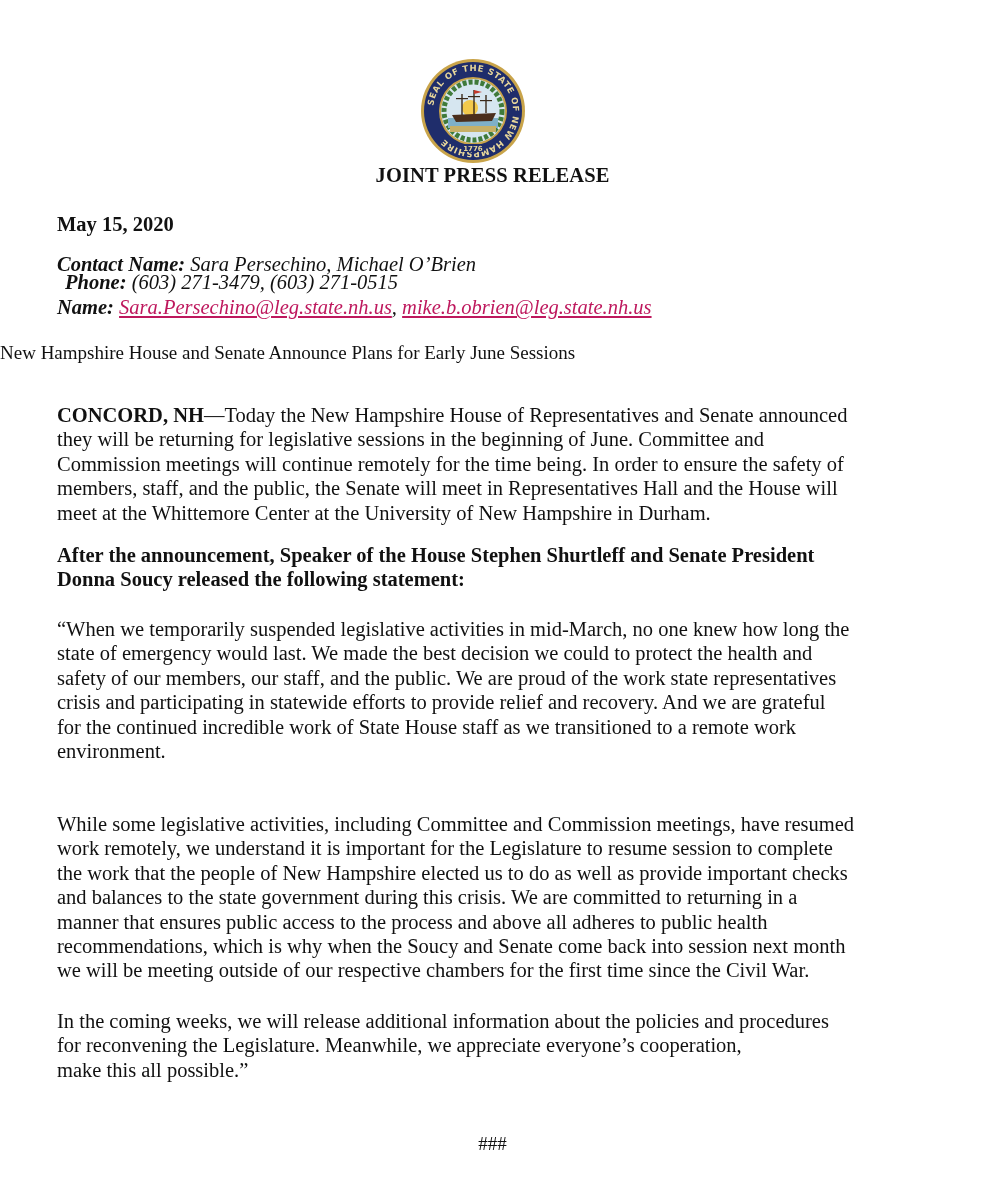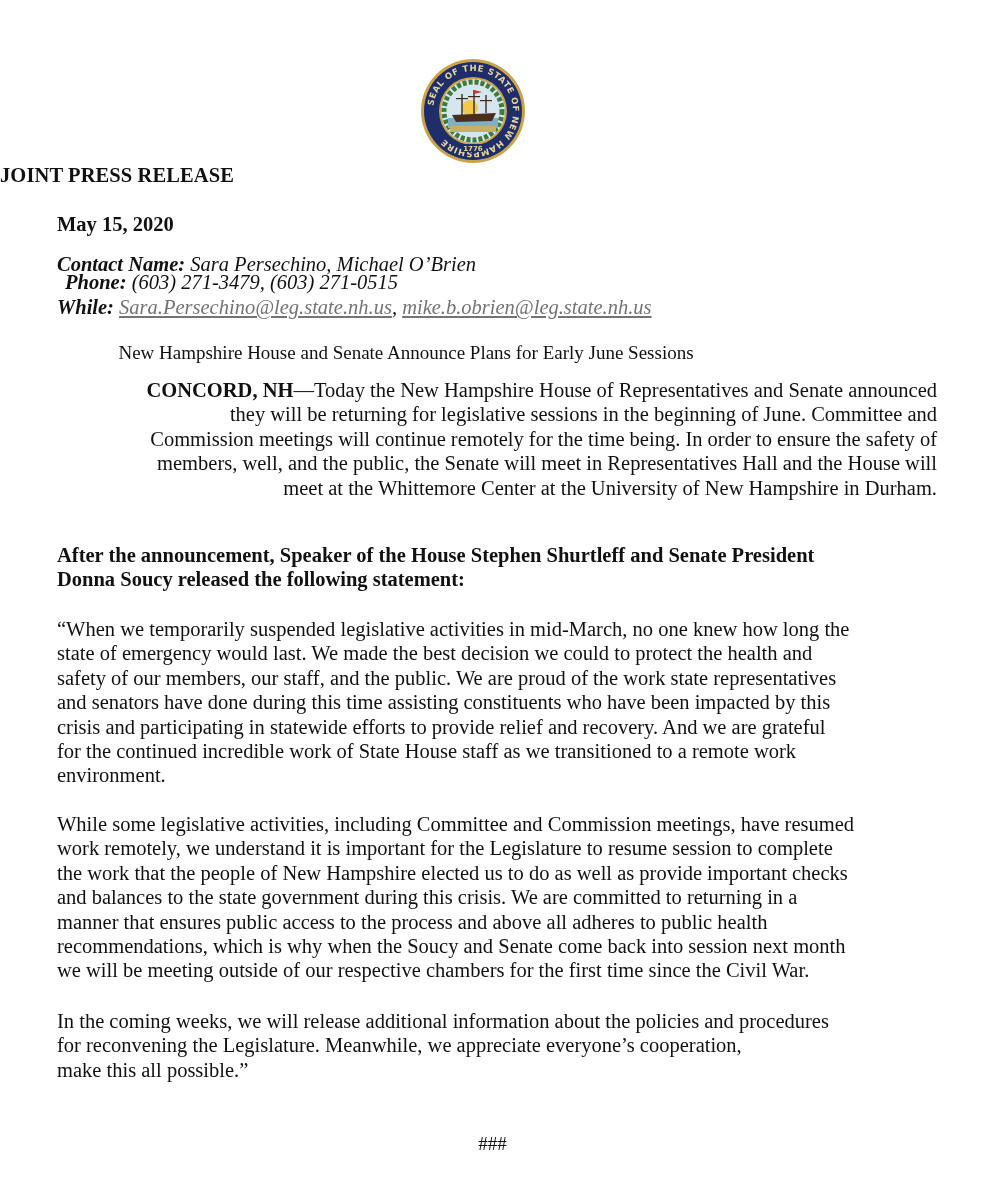--- a/index.html
+++ b/index.html
@@ -3,29 +3,29 @@
 <meta charset="utf-8">
 <style>
   html, body { margin: 0; padding: 0; background: #ffffff; }
   body {
     width: 985px; height: 1200px; position: relative; overflow: hidden;
     font-family: "Liberation Serif", "DejaVu Serif", serif;
     color: #111111;
   }
   .seal { position: absolute; left: 420px; top: 58px; width: 106px; height: 106px; }
   .title {
-    position: absolute; left: 0; width: 985px; top: 164px; 
+    position: absolute; left: 0; width: 985px; top: 164px; text-align: center;
     font-weight: bold; font-size: 20.5px; letter-spacing: 0.1px;
   }
   .line { position: absolute; left: 57px; white-space: nowrap; font-size: 20.5px; line-height: 24px; }
   .b { font-weight: bold; }
   .i { font-style: italic; }
-  a.email { color: #737373; text-decoration: underline; }
+  a.email { color: #be185d; text-decoration: underline; }
   .headline {
-    position: absolute; left: 0; width: 812px; top: 342px; text-align: center; font-size: 19px;
+    position: absolute; left: 0; width: 812px; top: 342px; text-align: left; font-size: 19px;
   }
   .para { position: absolute; left: 57px; width: 880px; font-size: 20.5px; line-height: 24.4px; }
   .para .ln { display: block; white-space: nowrap; }
   .endmark {
     position: absolute; left: 0; width: 985px; top: 1133px; text-align: center; font-size: 19px;
   }
 </style>
 </head>
 <body>
 
@@ -64,44 +64,43 @@
 <div class="title">JOINT PRESS RELEASE</div>
 
 <div class="line b" style="top:212px;">May 15, 2020</div>
 <div class="line" style="top:252px;">
   <span class="b i">Contact Name:</span><span class="i"> Sara Persechino, Michael O’Brien</span>
 </div>
 <div class="line" style="top:270px;margin-left:8px;">
   <span class="b i">Phone:</span><span class="i"> (603) 271-3479, (603) 271-0515</span>
 </div>
 <div class="line" style="top:295px;">
-  <span class="b i">While:</span>
+  <span class="b i">Name:</span>
   <a class="email i" href="#">Sara.Persechino@leg.state.nh.us</a><span class="i">, </span><a class="email i" href="#">mike.b.obrien@leg.state.nh.us</a>
 </div>
 
 <div class="headline">New Hampshire House and Senate Announce Plans for Early June Sessions</div>
 
-<div class="para" style="top:378px;text-align:right;">
+<div class="para" style="top:403px;">
   <span class="ln"><span class="b">CONCORD, NH</span><span>—Today the New Hampshire House of Representatives and Senate announced</span></span>
   <span class="ln">they will be returning for legislative sessions in the beginning of June. Committee and</span>
   <span class="ln">Commission meetings will continue remotely for the time being. In order to ensure the safety of</span>
-  <span class="ln">members, well, and the public, the Senate will meet in Representatives Hall and the House will</span>
+  <span class="ln">members, staff, and the public, the Senate will meet in Representatives Hall and the House will</span>
   <span class="ln">meet at the Whittemore Center at the University of New Hampshire in Durham.</span>
 </div>
 
 <div class="para b" style="top:543px;">
   <span class="ln">After the announcement, Speaker of the House Stephen Shurtleff and Senate President</span>
   <span class="ln">Donna Soucy released the following statement:</span>
 </div>
 
 <div class="para" style="top:617px;">
   <span class="ln">“When we temporarily suspended legislative activities in mid-March, no one knew how long the</span>
   <span class="ln">state of emergency would last. We made the best decision we could to protect the health and</span>
   <span class="ln">safety of our members, our staff, and the public. We are proud of the work state representatives</span>
-  <span class="ln">and senators have done during this time assisting constituents who have been impacted by this</span>
   <span class="ln">crisis and participating in statewide efforts to provide relief and recovery. And we are grateful</span>
   <span class="ln">for the continued incredible work of State House staff as we transitioned to a remote work</span>
   <span class="ln">environment.</span>
 </div>
 
 <div class="para" style="top:812px;">
   <span class="ln">While some legislative activities, including Committee and Commission meetings, have resumed</span>
   <span class="ln">work remotely, we understand it is important for the Legislature to resume session to complete</span>
   <span class="ln">the work that the people of New Hampshire elected us to do as well as provide important checks</span>
   <span class="ln">and balances to the state government during this crisis. We are committed to returning in a</span>

